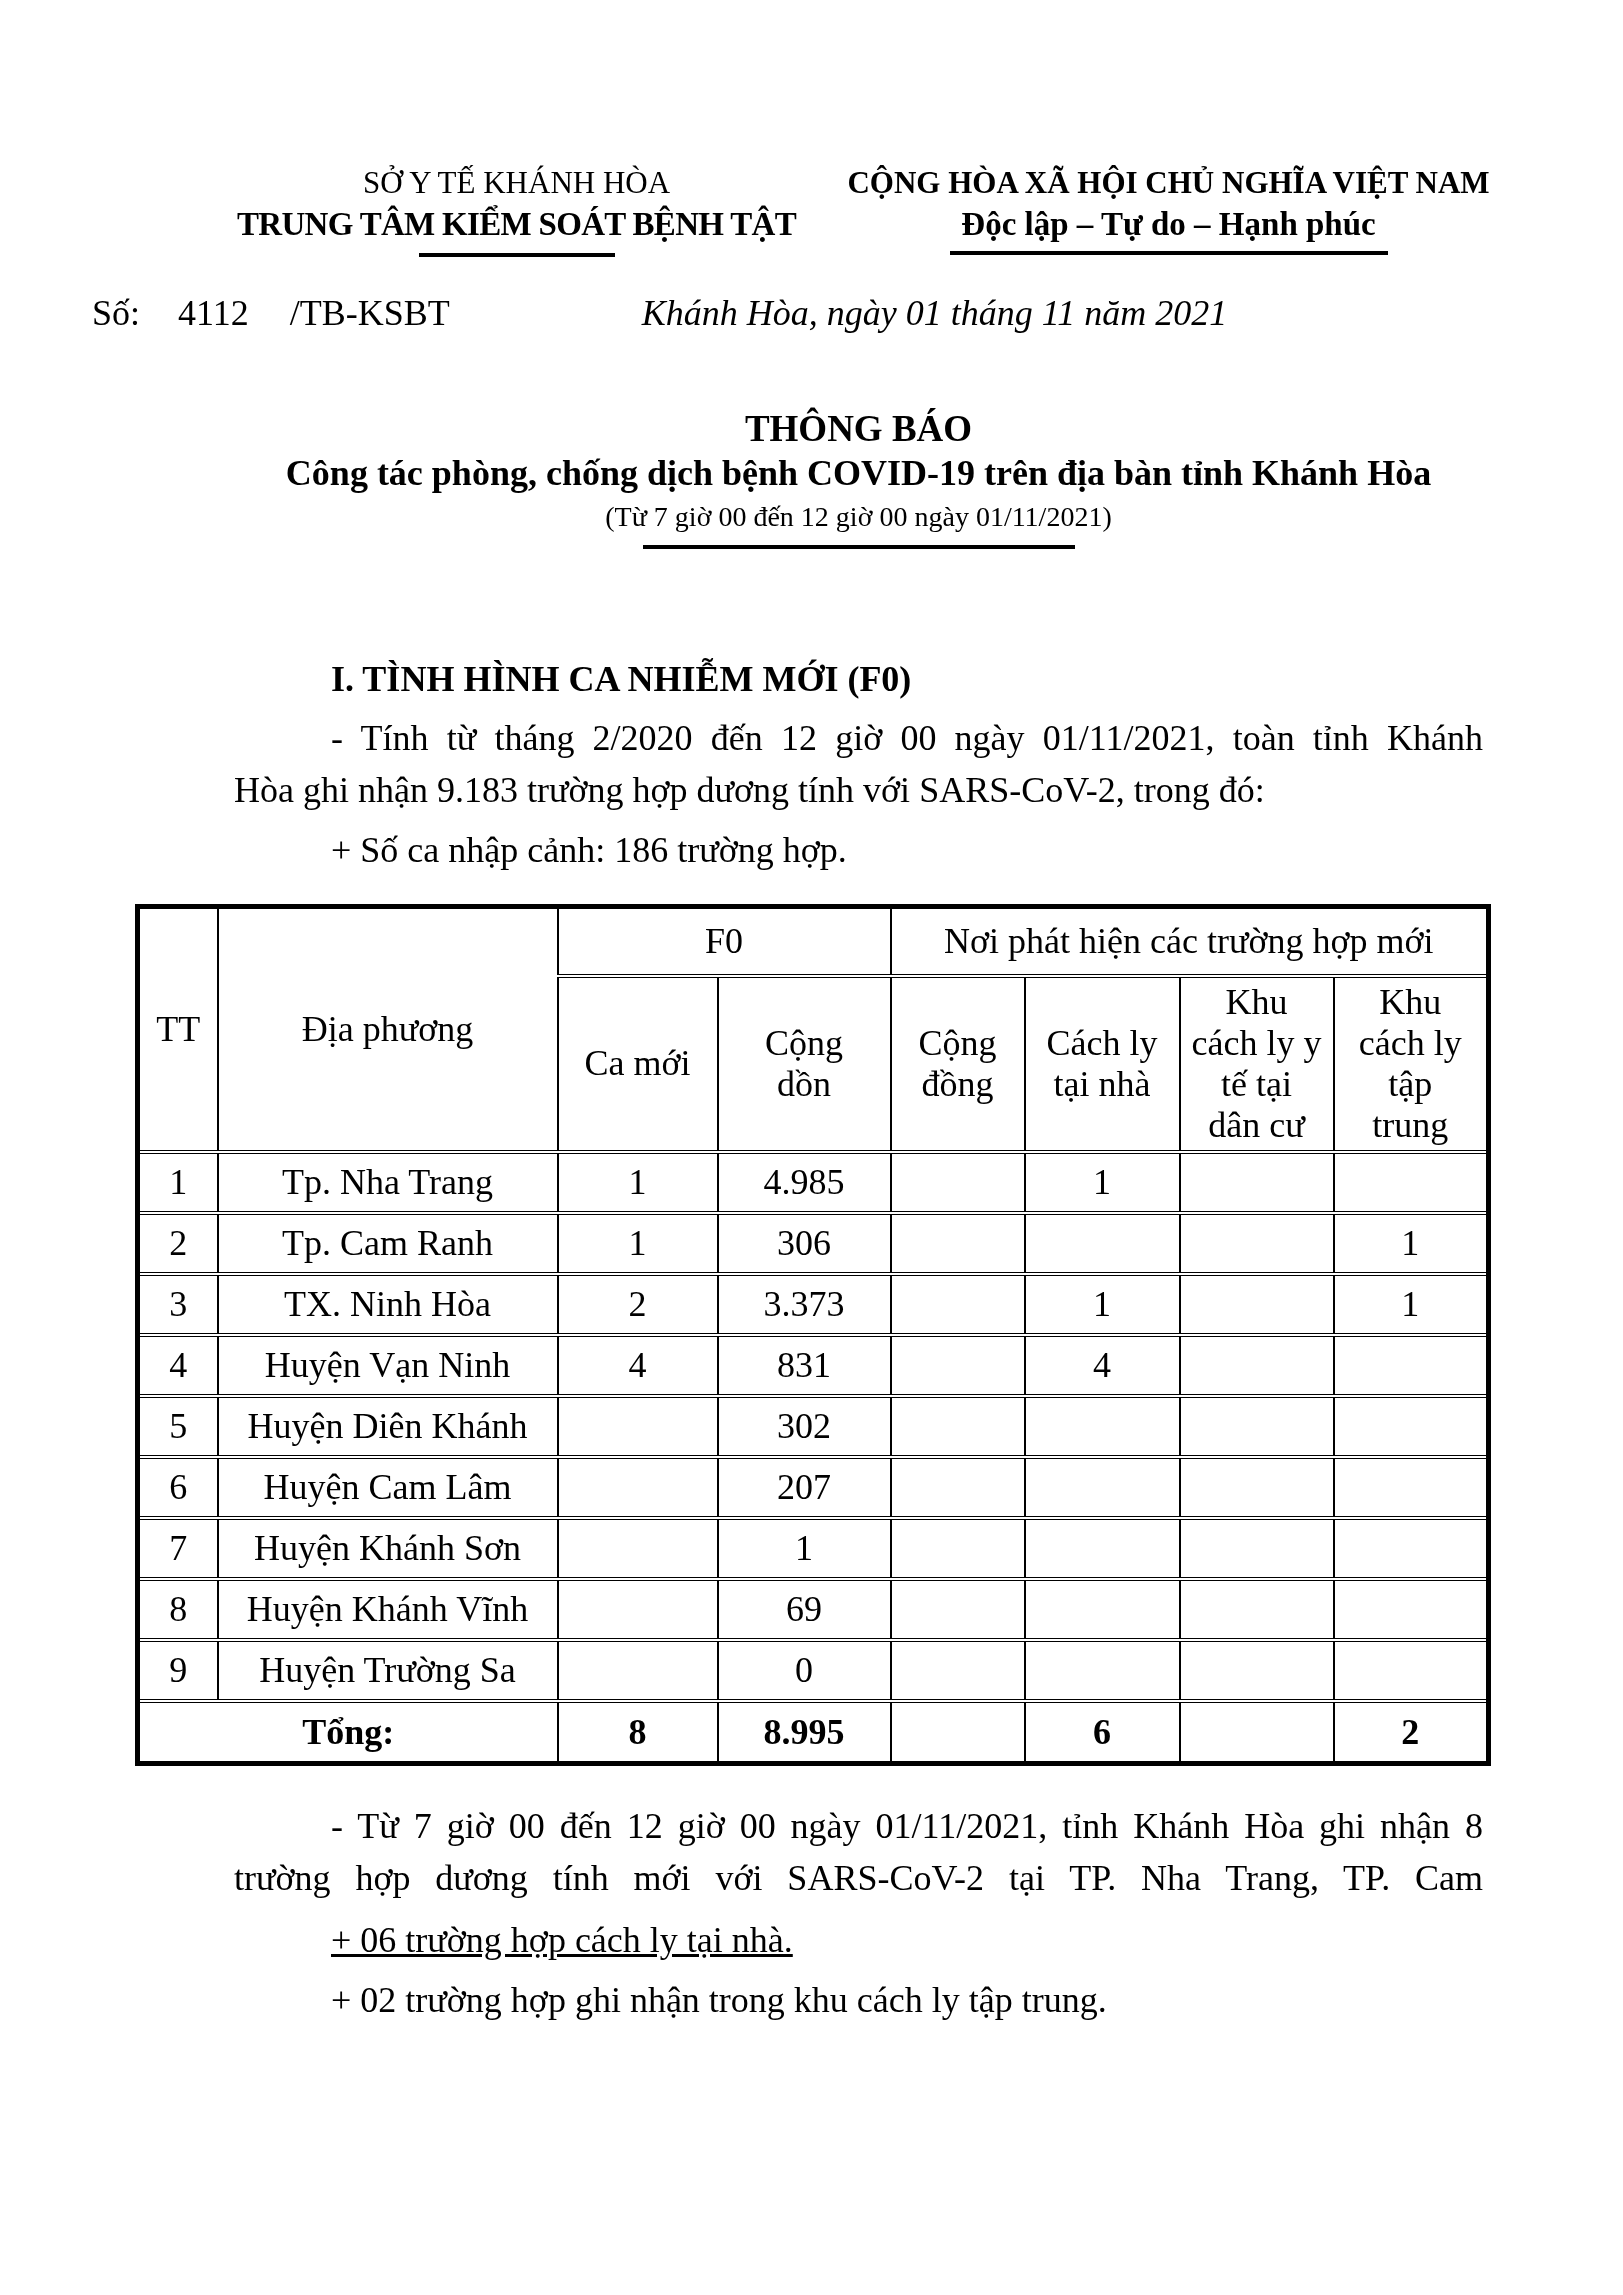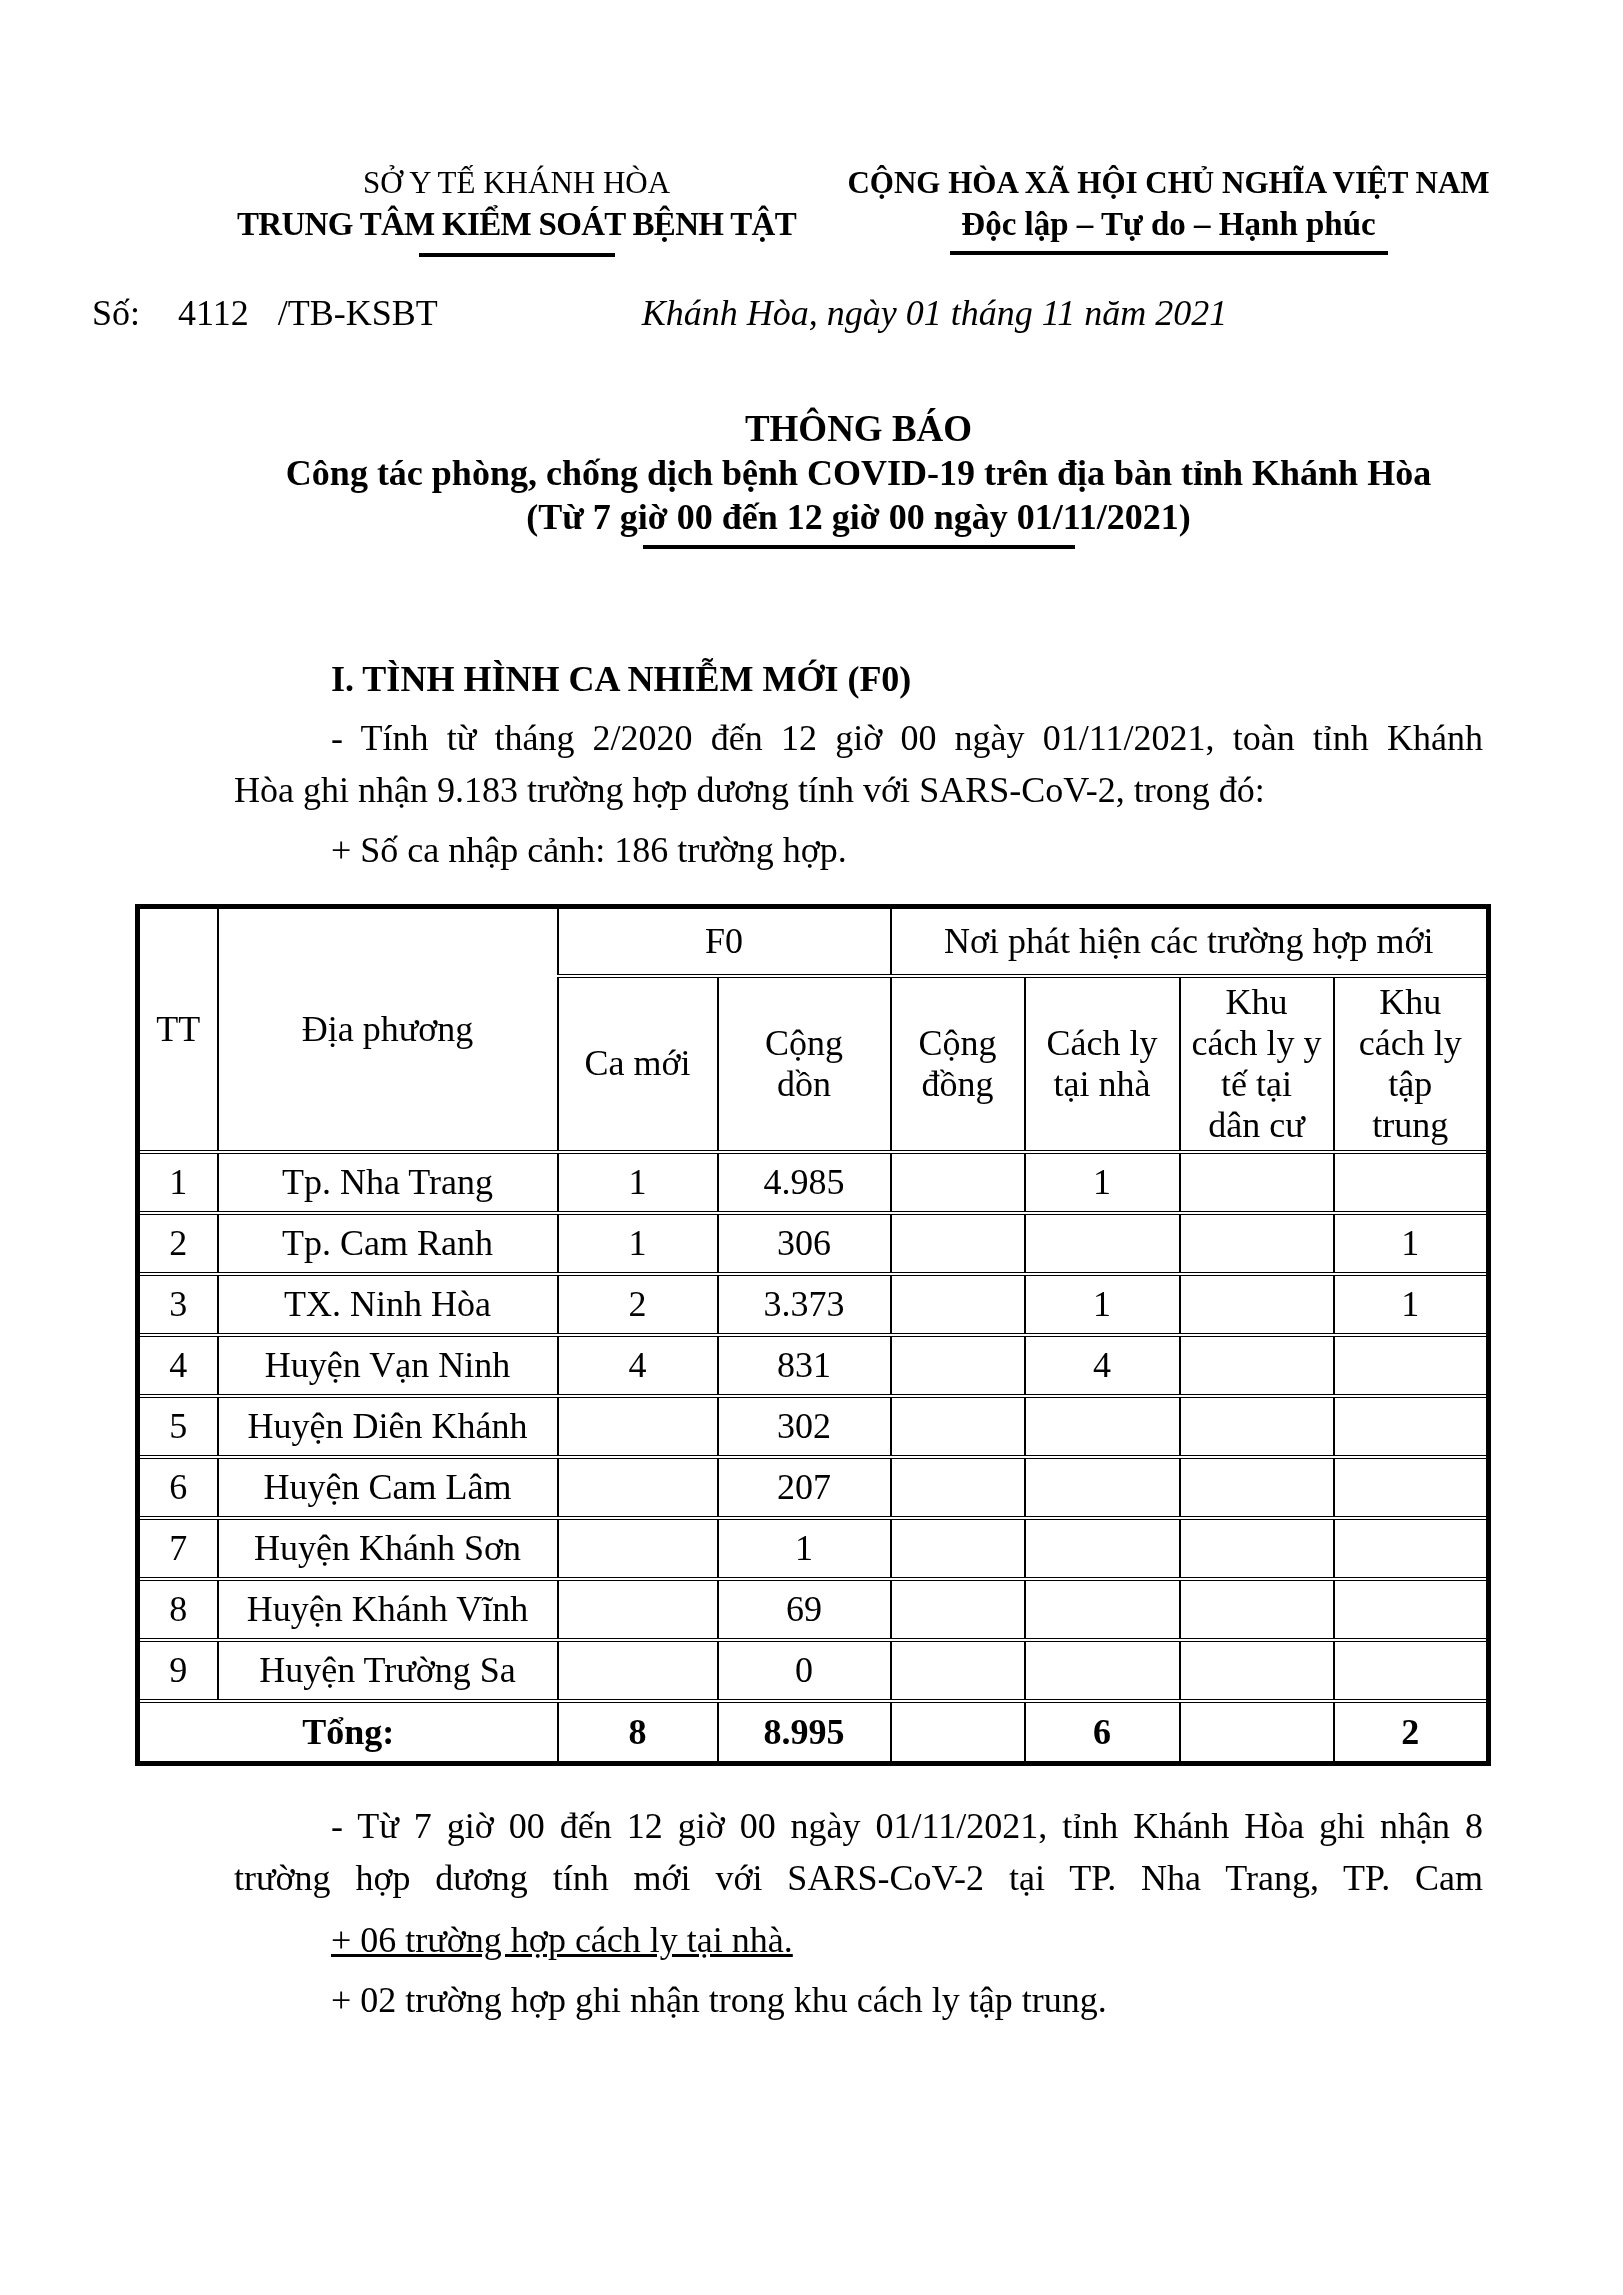--- a/index.html
+++ b/index.html
@@ -15,27 +15,27 @@
   .hdr-right{width:739px;text-align:center;}
   .org-parent{font-size:31px;line-height:41px;}
   .org-name{font-size:33px;line-height:42px;font-weight:bold;letter-spacing:-0.7px;}
   .org-underline{width:196px;height:3.9px;background:#000;margin:7.9px auto 0;}
   .motto1{font-size:31px;line-height:41px;font-weight:bold;}
   .motto2{font-size:33px;line-height:43px;font-weight:bold;}
   .motto-underline{width:438px;height:3.9px;background:#000;margin:5.2px auto 0;}
   .numrow{display:flex;margin-top:30px;font-size:36px;line-height:52px;}
   .numrow .hdr-left{text-align:left;padding-left:92px;box-sizing:border-box;}
   .num-val{margin-left:38px;}
-  .num-suffix{margin-left:29px;}
+  .num-suffix{margin-left:41px;}
   .place-date{font-style:italic;}
   
   .title{margin-left:234px;width:1249px;text-align:center;margin-top:68px;}
   .title-l1{font-size:37px;line-height:44px;font-weight:bold;}
   .title-l2{font-size:36px;line-height:44px;font-weight:bold;}
-  .title-l3{font-size:36px;line-height:44px;font-weight:bold;}
+  .title-l3{font-size:28px;line-height:44px;font-weight:normal;}
   .title-underline{width:432px;height:3.3px;background:#000;margin:6.5px auto 0;}
   
   .content{margin-left:234px;width:1249px;font-size:36px;line-height:52px;}
   .sec-heading{font-weight:bold;margin-top:104px;text-indent:97px;}
   .para{margin-top:7.9px;}
   .indent{text-indent:97px;}
   .jline{text-align:justify;text-align-last:justify;}
   .jlast{text-align:right;text-align-last:left;}
   .mt16{margin-top:10.5px;text-decoration:underline;}
   .mt52{margin-top:34px;}

